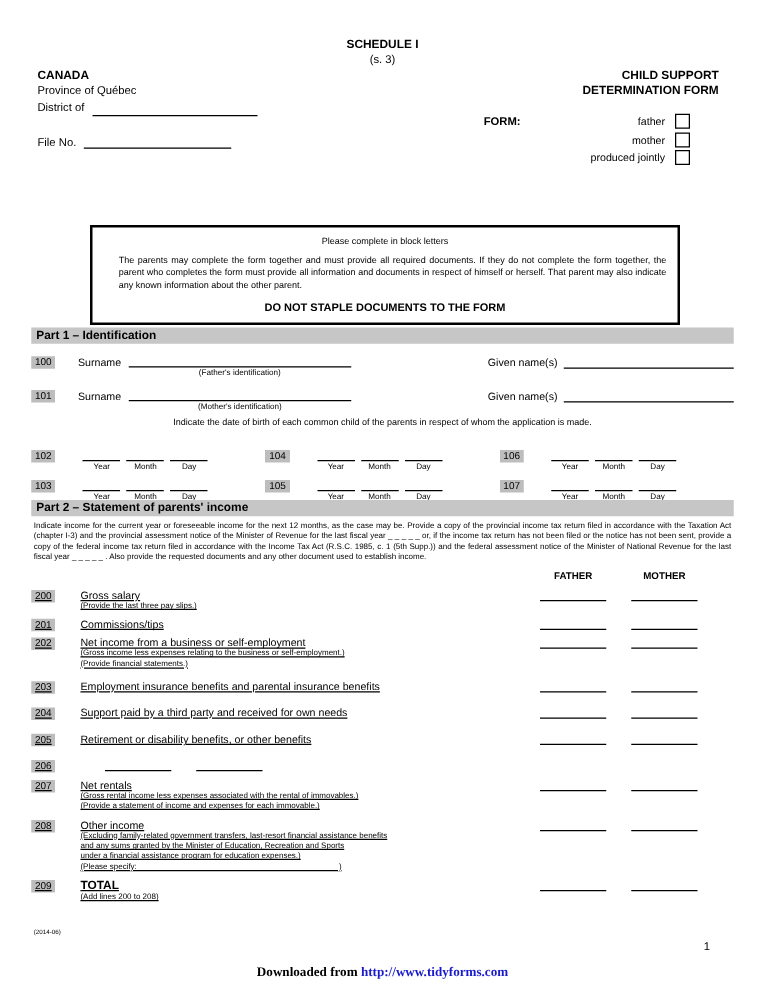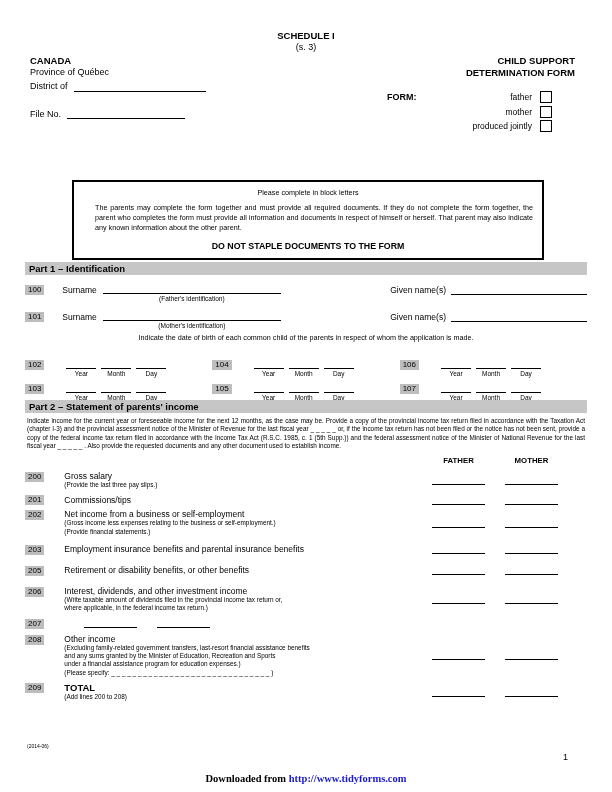--- a/index.html
+++ b/index.html
@@ -5,21 +5,21 @@
   html,body{margin:0;padding:0;background:#e8e8e8;}
   .page{position:relative;width:612px;height:792px;background:#ffffff;color:#000;
         font-family:"Liberation Sans",sans-serif;margin:0 auto;overflow:hidden;}
   .abs{position:absolute;}
   
   .title-center{top:30px;left:0;right:0;text-align:center;}
   .sched{font-weight:bold;font-size:9.5px;}
   .sref{font-size:9px;margin-top:1px;}
   .hleft{top:55px;left:30px;font-size:9px;line-height:1.3;}
   .country{font-weight:bold;font-size:9.5px;}
-  .lblline{display:flex;align-items:center;margin-top:2px;}
+  .lblline{display:flex;align-items:flex-end;margin-top:2px;}
   .wline{border-bottom:1px solid #000;height:10px;}
   .district-line{width:132px;margin-left:6px;}
   .fileno{top:108px;left:30px;font-size:9px;display:flex;align-items:flex-end;}
   .file-line{width:118px;margin-left:6px;}
   .hright{top:55px;right:37px;text-align:right;font-weight:bold;font-size:9.5px;line-height:1.3;}
   .formblock{top:91px;right:60px;width:165px;}
   .opt-row{display:flex;justify-content:flex-end;align-items:center;margin-bottom:2.5px;font-size:8.5px;}
   .form-label{font-weight:bold;margin-right:auto;font-size:9px;}
   .opt-label{margin-right:8px;}
   .cbx{width:10px;height:10px;border:1px solid #000;flex:0 0 auto;}
@@ -53,21 +53,21 @@
   .dobgrp .chip{margin-right:22px;}
   .dob-slot{width:30px;margin-right:5px;text-align:center;}
   .dob-slot .wline{height:8px;}
   .dob-slot .dlab{font-size:6.5px;}
   
   .intro{top:417px;left:27px;width:558px;font-size:6.4px;text-align:justify;line-height:1.32;}
   .colheads{top:456px;left:432px;width:126px;display:flex;justify-content:space-between;
             font-weight:bold;font-size:7.8px;}
   .colheads div{width:53px;text-align:center;}
   .inclist{top:471px;left:25px;width:533px;}
-  .irow{display:flex;align-items:center;}
+  .irow{display:flex;text-decoration:underline;}
   .irow .chip{margin-right:20px;align-self:flex-start;margin-top:1px;}
   .ilab{flex:1;padding-right:8px;}
   .imain{font-size:8.5px;}
   .imain.bold{font-weight:bold;font-size:9.5px;}
   .inote{font-size:6.4px;line-height:1.3;}
   .acol{width:53px;margin-left:20px;border-bottom:1px solid #000;height:9px;flex:0 0 auto;} .mb4{margin-bottom:4px;} .mb8{margin-bottom:8px;}
   .mb10{margin-bottom:10px;} .mb5{margin-bottom:5px;}
   
   .version{left:27px;top:743px;font-size:5px;}
   .pagenum{right:44px;top:752px;font-size:9px;}
@@ -295,43 +295,51 @@
 
     <div class="irow mb10">
       <span class="chip">203</span>
       <span class="ilab">
         <span class="imain" style="display:block">Employment insurance benefits and parental insurance benefits</span>
       </span>
       <span class="acol"></span>
       <span class="acol"></span>
     </div>
 
+    <div class="irow mb10">
+      <span class="chip">204</span>
+      <span class="ilab">
+        <span class="imain" style="display:block">Support paid by a third party and received for own needs</span>
+      </span>
+      <span class="acol"></span>
+      <span class="acol"></span>
+    </div>
 
     <div class="irow mb10">
       <span class="chip">205</span>
       <span class="ilab">
         <span class="imain" style="display:block">Retirement or disability benefits, or other benefits</span>
       </span>
       <span class="acol"></span>
       <span class="acol"></span>
     </div>
 
     <div class="irow mb5">
       <span class="chip">206</span>
-      <span class="ilab">
-        <span class="imain" style="display:block">Interest, dividends, and other investment income</span>
-        <span class="inote" style="display:block">(Write taxable amount of dividends filed in the provincial income tax return or,</span>
-        <span class="inote" style="display:block">where applicable, in the federal income tax return.)</span>
-      </span>
       <span class="acol"></span>
       <span class="acol"></span>
     </div>
 
     <div class="irow mb5">
       <span class="chip">207</span>
+      <span class="ilab">
+        <span class="imain" style="display:block">Net rentals</span>
+        <span class="inote" style="display:block">(Gross rental income less expenses associated with the rental of immovables.)</span>
+        <span class="inote" style="display:block">(Provide a statement of income and expenses for each immovable.)</span>
+      </span>
       <span class="acol"></span>
       <span class="acol"></span>
     </div>
 
     <div class="irow mb5">
       <span class="chip">208</span>
       <span class="ilab">
         <span class="imain" style="display:block">Other income</span>
         <span class="inote" style="display:block">(Excluding family-related government transfers, last-resort financial assistance benefits</span>
         <span class="inote" style="display:block">and any sums granted by the Minister of Education, Recreation and Sports</span>

